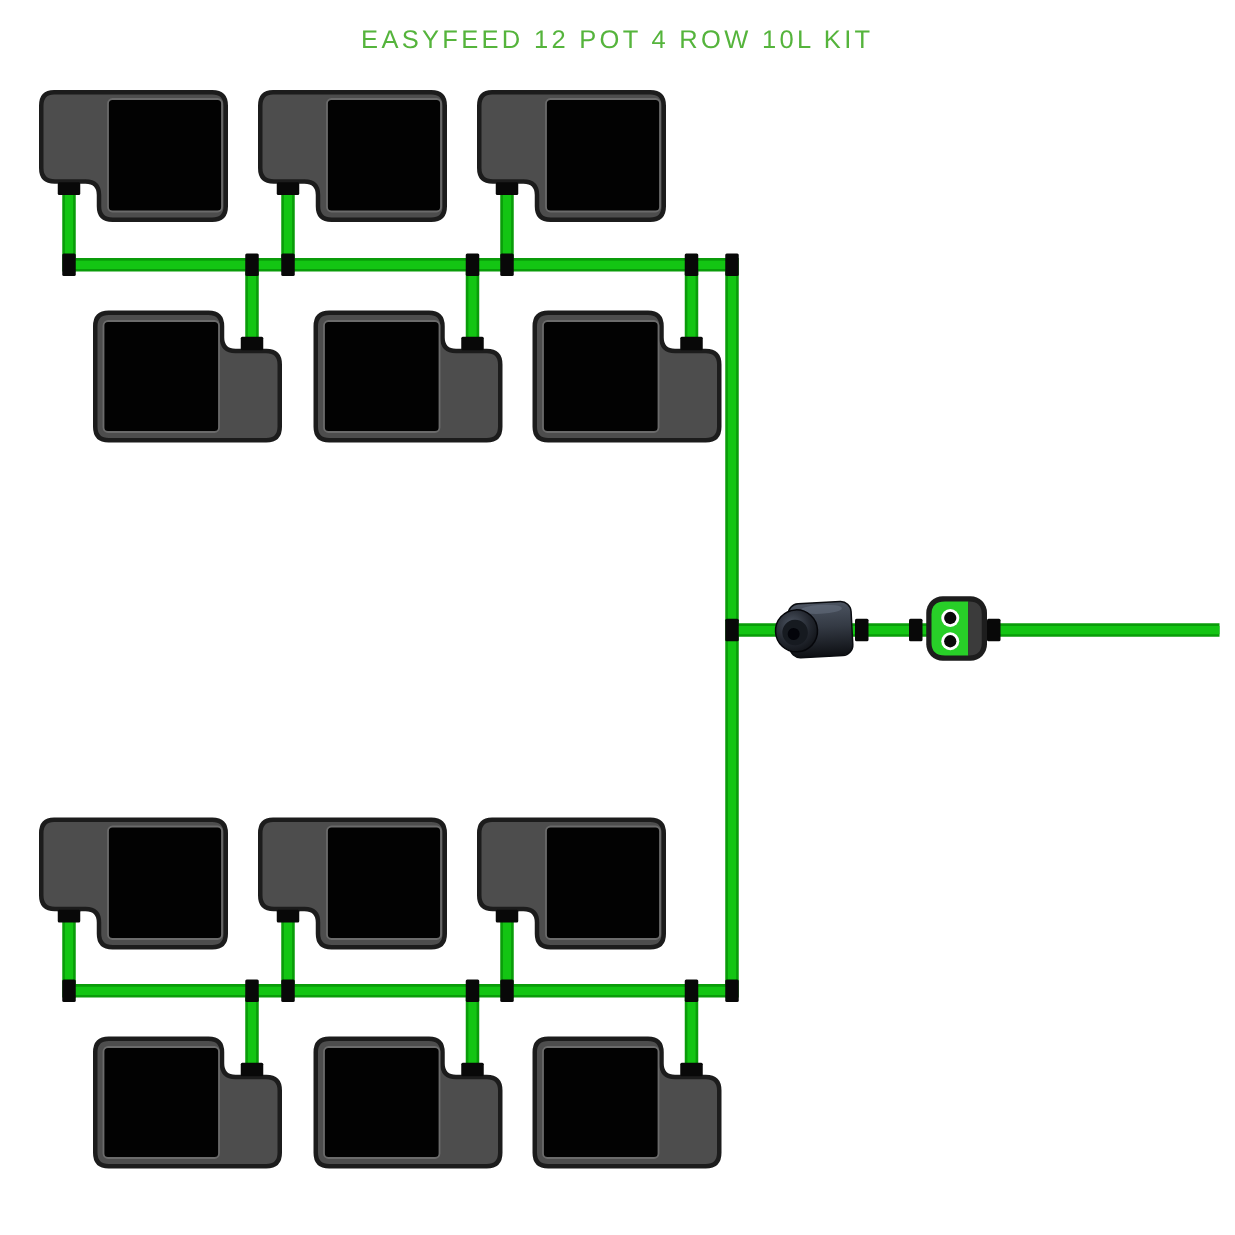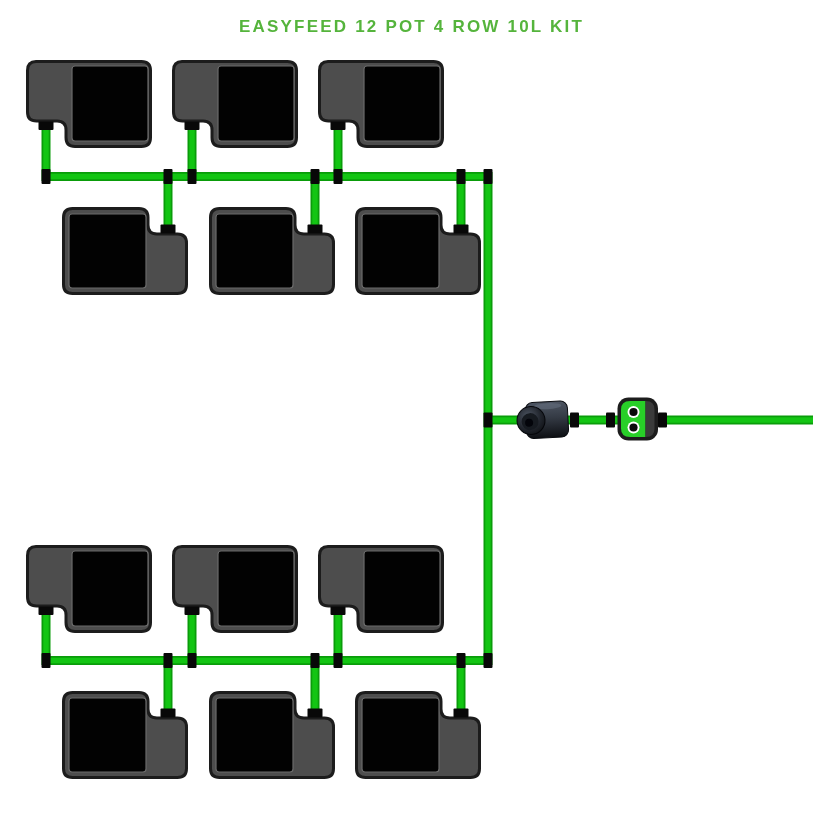--- a/index.html
+++ b/index.html
@@ -1,19 +1,19 @@
 <!DOCTYPE html>
 <html><head>
 <meta charset="utf-8">
 <style>
   html,body{margin:0;padding:0;background:#ffffff;}
   .page{position:relative;width:823px;height:823px;background:#fff;overflow:hidden;
         font-family:"Liberation Sans", sans-serif;}
   .title{position:absolute;top:17px;left:0;width:100%;text-align:center;
-         font-size:17px;font-weight:bold;letter-spacing:2.2px;white-space:nowrap;}
+         font-size:17px;font-weight:normal;letter-spacing:2.2px;white-space:nowrap;}
   svg{position:absolute;top:0;left:0;}
 </style>
 </head>
 <body>
 
 <div class="page">
   <svg id="diagram" width="823" height="823" viewBox="0 0 823 823">
       <defs>
         <linearGradient id="gBody" x1="0" y1="0" x2="0" y2="1">
           <stop offset="0" stop-color="#4d5562"></stop>

